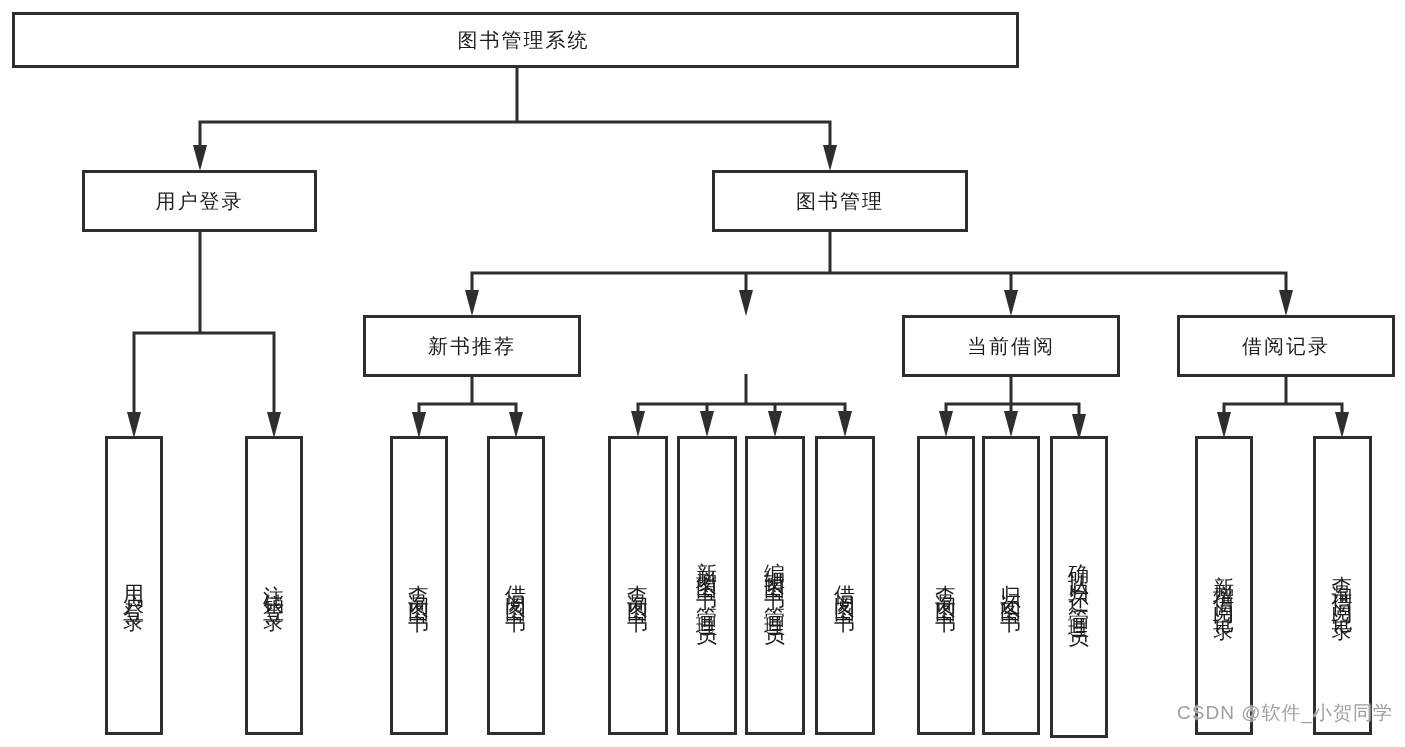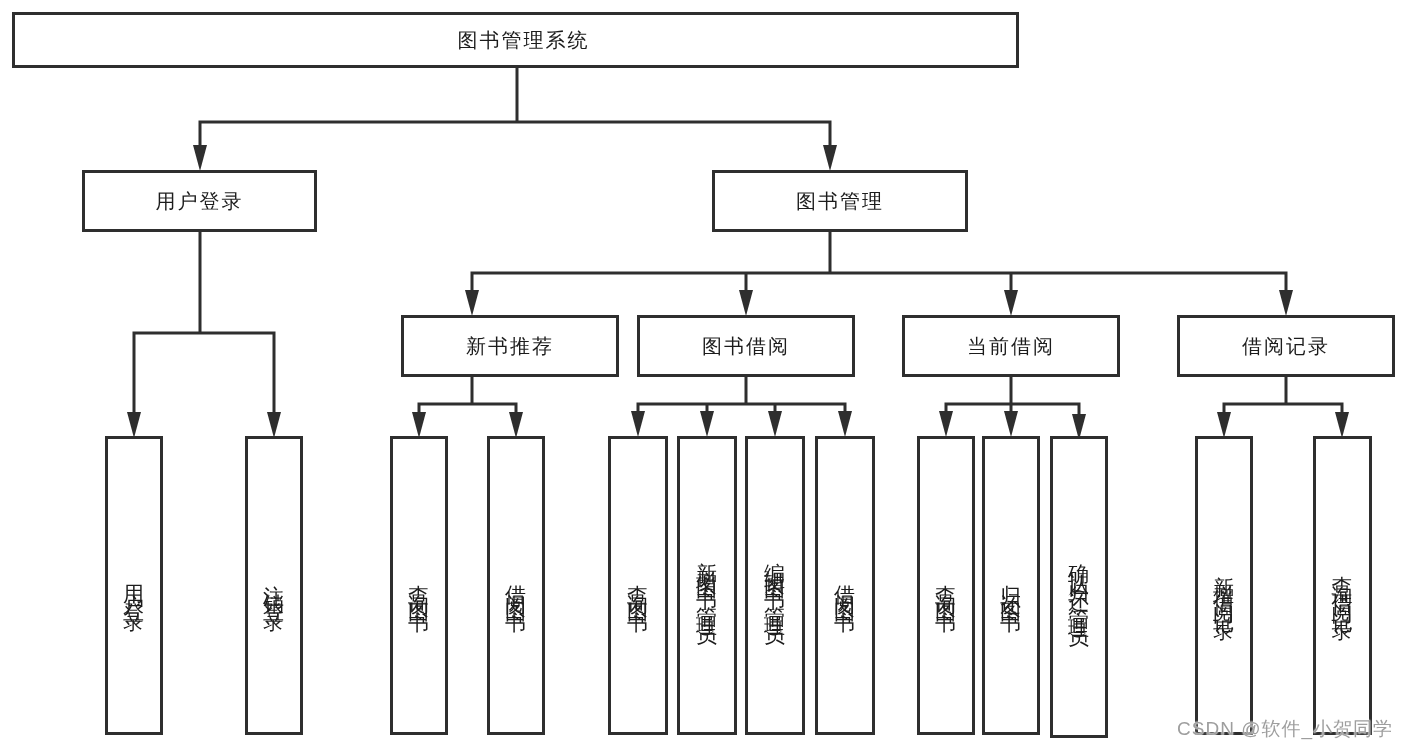--- a/index.html
+++ b/index.html
@@ -34,42 +34,42 @@
     font-size: 21px;
     letter-spacing: 9px;
     line-height: 1;
     color: #1c1c1c;
   }
   
   .n-root   { left: 12px;  top: 12px;  width: 1007px; height: 56px; padding-left: 16px; }
   .n-login  { left: 82px;  top: 170px; width: 235px;  height: 62px; }
   .n-mgmt   { left: 712px; top: 170px; width: 256px;  height: 62px; }
   .l3       { top: 315px; height: 62px; width: 218px; }
-  .n-rec    { left: 363px; margin-left: 38px; }
+  .n-rec    { left: 363px; }
   .n-borrow { left: 637px; }
   .n-cur    { left: 902px; }
   .n-hist   { left: 1177px; }
   .leaf     { top: 436px; height: 299px; }
   .lf-a1 { left: 105px;  width: 58px; }
   .lf-a2 { left: 245px;  width: 58px; }
   .lf-b1 { left: 390px;  width: 58px; }
   .lf-b2 { left: 487px;  width: 58px; }
   .lf-c1 { left: 608px;  width: 60px; }
   .lf-c2 { left: 677px;  width: 60px; }
   .lf-c3 { left: 745px;  width: 60px; }
   .lf-c4 { left: 815px;  width: 60px; }
   .lf-d1 { left: 917px;  width: 58px; }
   .lf-d2 { left: 982px;  width: 58px; }
   .lf-d3 { left: 1050px; width: 58px; height: 302px; }
   .lf-e1 { left: 1195px; width: 58px; }
   .lf-e2 { left: 1313px; width: 59px; }
   #watermark {
     position: absolute;
     right: 12px;
-    bottom: 5px;
+    bottom: 21px;
     font-size: 19px;
     letter-spacing: 1px;
     color: #9e9e9e;
     text-shadow: 0 0 2px #ffffff, 0 0 2px #ffffff;
     z-index: 5;
     white-space: nowrap;
   }
   svg path { stroke: #2e2e2e; stroke-width: 3; fill: none; }
   svg polygon { fill: #2e2e2e; stroke: none; }
 </style>
@@ -126,23 +126,20 @@
   <div class="box h-box n-login">
     <span>用户登录</span>
   </div>
   <div class="box h-box n-mgmt">
     <span>图书管理</span>
   </div>
 
   <div class="box h-box l3 n-rec">
     <span>新书推荐</span>
   </div>
-  <div class="box h-box l3 n-borrow">
-    <span>图书借阅</span>
-  </div>
   <div class="box h-box l3 n-cur">
     <span>当前借阅</span>
   </div>
   <div class="box h-box l3 n-hist">
     <span>借阅记录</span>
   </div>
 
   <div class="box v-box leaf lf-a1">
     <span class="v-label">用户登录</span>
   </div>

